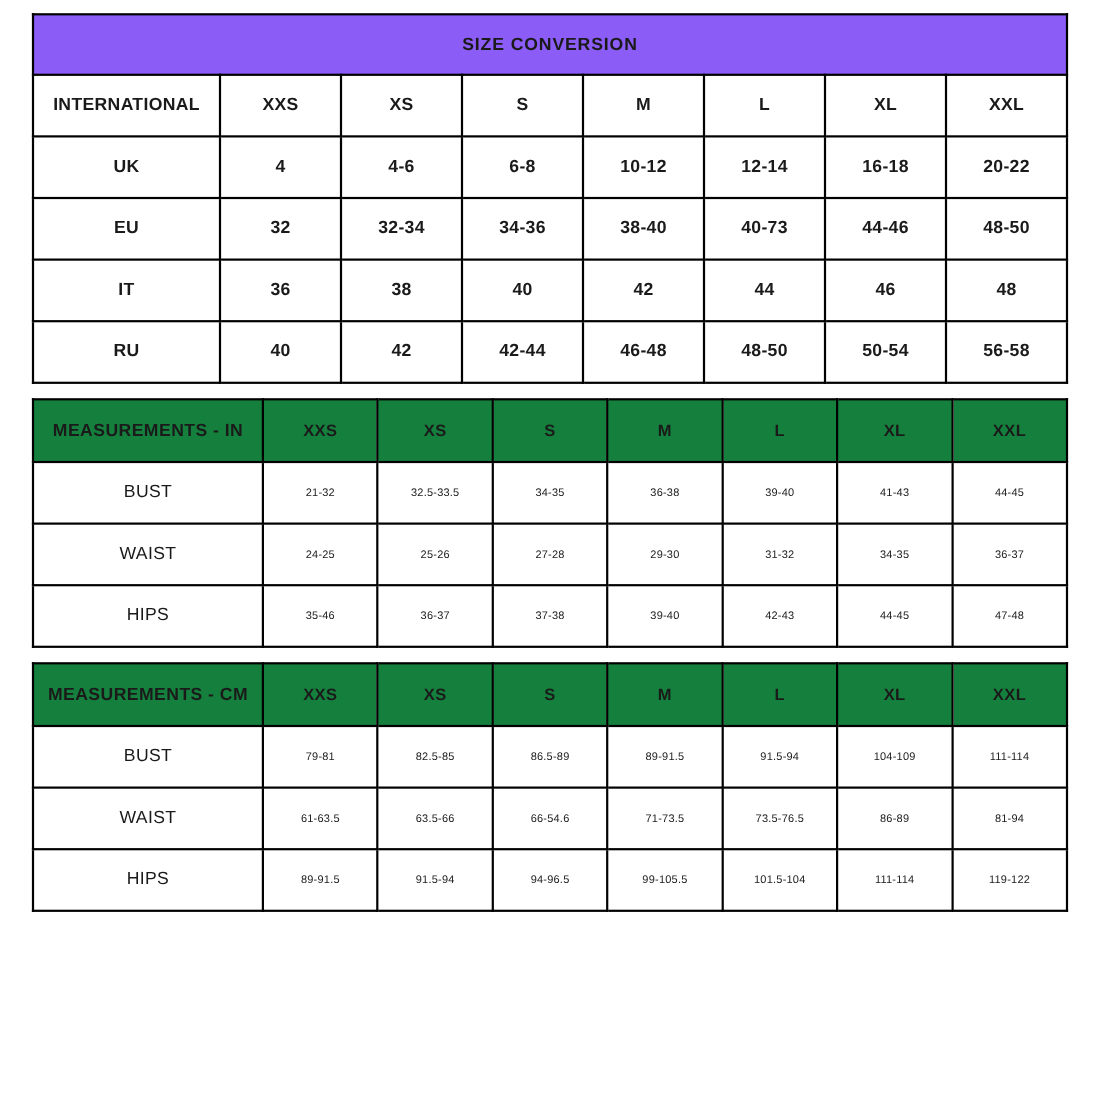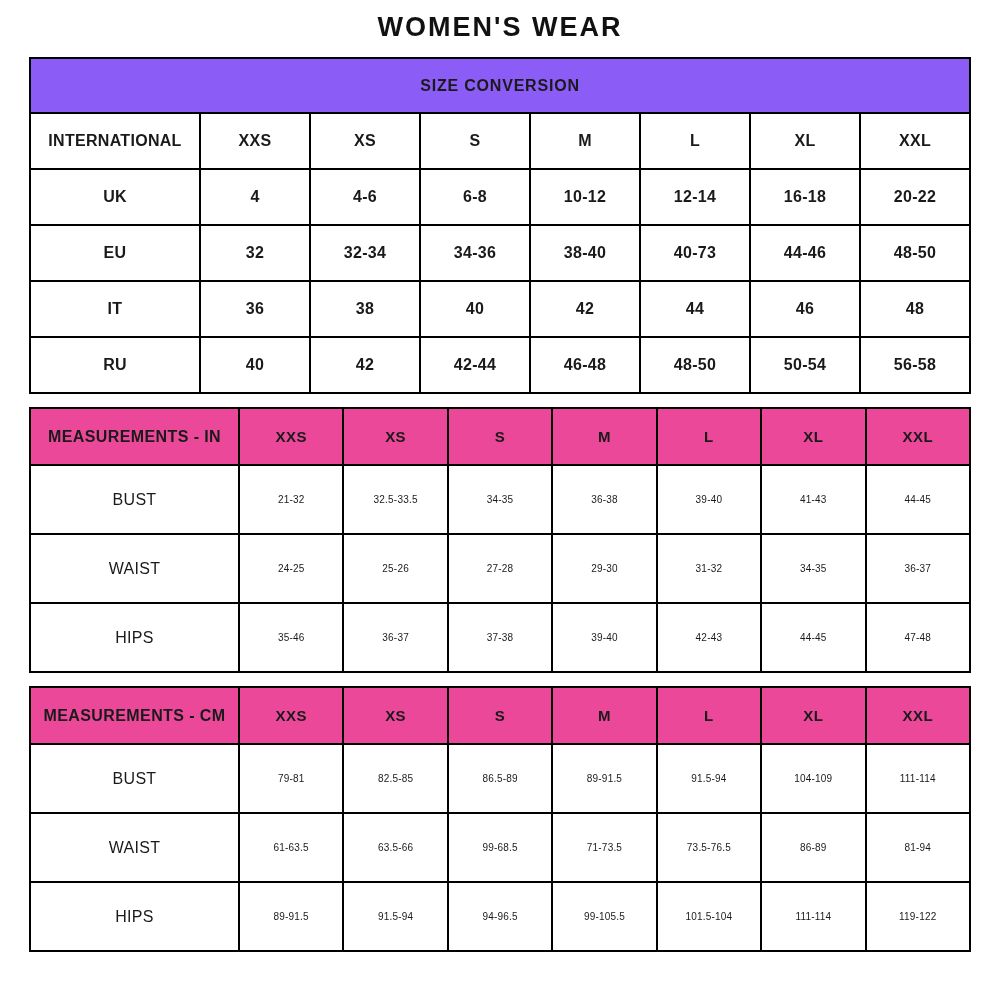--- a/index.html
+++ b/index.html
@@ -45,23 +45,23 @@
     letter-spacing: 0.8px;
   }
   .conversion th, .conversion td {
     font-size: 16px;
     font-weight: 700;
     letter-spacing: 0.3px;
   }
   
   .meas { margin-top: 13px; }
   .meas thead tr { height: 57px; }
-  .meas tbody tr { height: 69px; padding-left: 20px; }
+  .meas tbody tr { height: 56px; padding-left: 20px; }
   .meas thead th {
-    background: #ec4899;
+    background: #15803d;
     font-weight: 700;
     font-size: 15px;
     letter-spacing: 0.4px;
   }
   .meas thead th.label-col { font-size: 16px; }
   .meas tbody th {
     font-size: 16px;
     font-weight: 500;
     letter-spacing: 0.3px;
   }
@@ -69,21 +69,20 @@
     font-size: 10px;
     font-weight: 500;
     letter-spacing: 0.2px;
   }
 </style>
 </head>
 <body>
 
 <div class="page">
 
-  <h1 class="title">WOMEN'S WEAR</h1>
 
   <table class="tbl conversion">
     <colgroup>
       <col style="width:170px">
       <col span="7">
     </colgroup>
     <thead>
       <tr class="banner-row">
         <th colspan="8" class="banner">SIZE CONVERSION</th>
       </tr>
@@ -218,21 +217,21 @@
           <td>86.5-89</td>
           <td>89-91.5</td>
           <td>91.5-94</td>
           <td>104-109</td>
           <td>111-114</td>
         </tr>
         <tr>
           <th>WAIST</th>
           <td>61-63.5</td>
           <td>63.5-66</td>
-          <td>99-68.5</td>
+          <td>66-54.6</td>
           <td>71-73.5</td>
           <td>73.5-76.5</td>
           <td>86-89</td>
           <td>81-94</td>
         </tr>
         <tr>
           <th>HIPS</th>
           <td>89-91.5</td>
           <td>91.5-94</td>
           <td>94-96.5</td>

